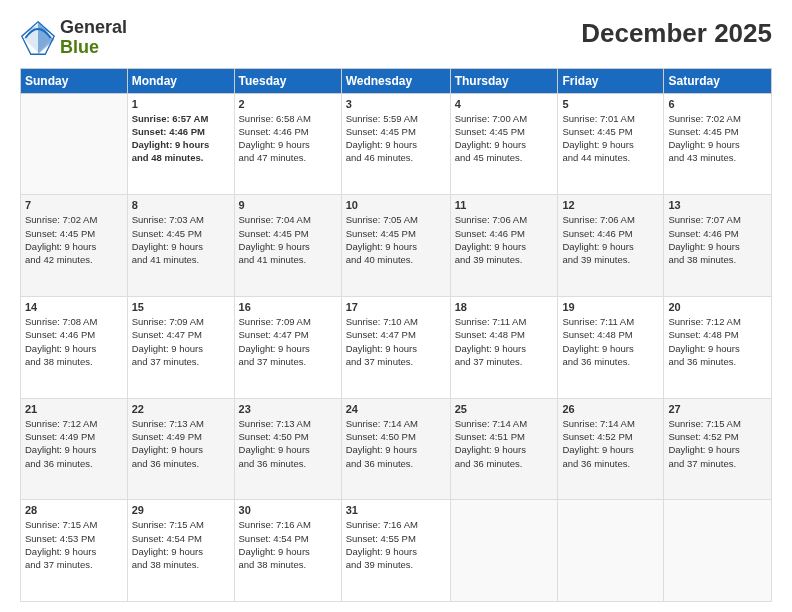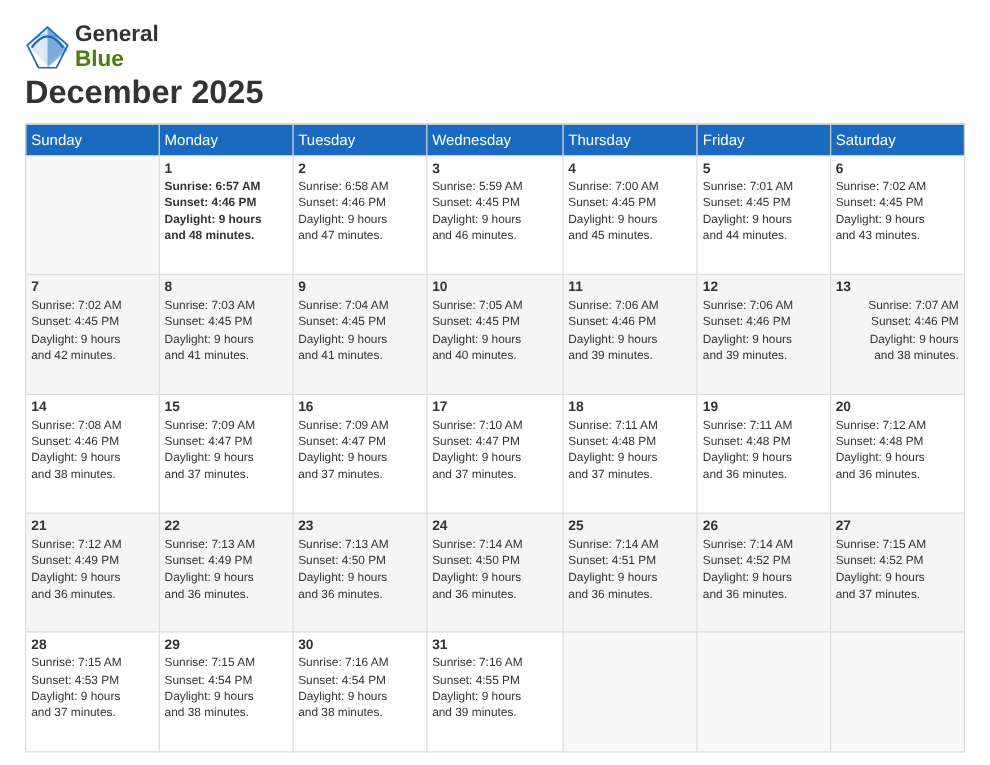--- a/index.html
+++ b/index.html
@@ -15,21 +15,20 @@
       height: 612px;
       padding: 18px 20px 10px 20px;
       display: flex;
       flex-direction: column;
     }
     .header {
       display: flex;
       justify-content: space-between;
       align-items: flex-start;
       margin-bottom: 10px;
-      flex-direction: column;
     }
     .logo {
       display: flex;
       align-items: center;
     }
     .logo-text {
       display: flex;
       flex-direction: column;
       font-size: 18px;
       font-weight: bold;
@@ -62,21 +61,21 @@
       font-size: 10.5px;
     }
     .calendar thead tr {
       background-color: #1a6bbf;
       color: #fff;
     }
     .calendar thead th {
       padding: 5px 4px;
       text-align: left;
       font-size: 12px;
-      font-weight: normal;
+      font-weight: bold;
       border: 1px solid #ccc;
     }
     .calendar tbody tr {
       background: #fff;
     }
     .calendar tbody tr:nth-child(even) {
       background: #f5f5f5;
     }
     .calendar tbody td {
       vertical-align: top;
@@ -220,21 +219,21 @@
           </td>
           <td>
             <span class="day-num">12</span>
             <div class="day-info" style="white-space: pre-line;">Sunrise: 7:06 AM
 Sunset: 4:46 PM
 Daylight: 9 hours
 and 39 minutes.</div>
           </td>
           <td>
             <span class="day-num">13</span>
-            <div class="day-info" style="white-space: pre-line; text-align: right;">Sunrise: 7:07 AM
+            <div class="day-info" style="white-space: pre-line;">Sunrise: 7:07 AM
 Sunset: 4:46 PM
 Daylight: 9 hours
 and 38 minutes.</div>
           </td>
         </tr>
         <tr>
           <td>
             <span class="day-num">14</span>
             <div class="day-info" style="white-space: pre-line;">Sunrise: 7:08 AM
 Sunset: 4:46 PM

